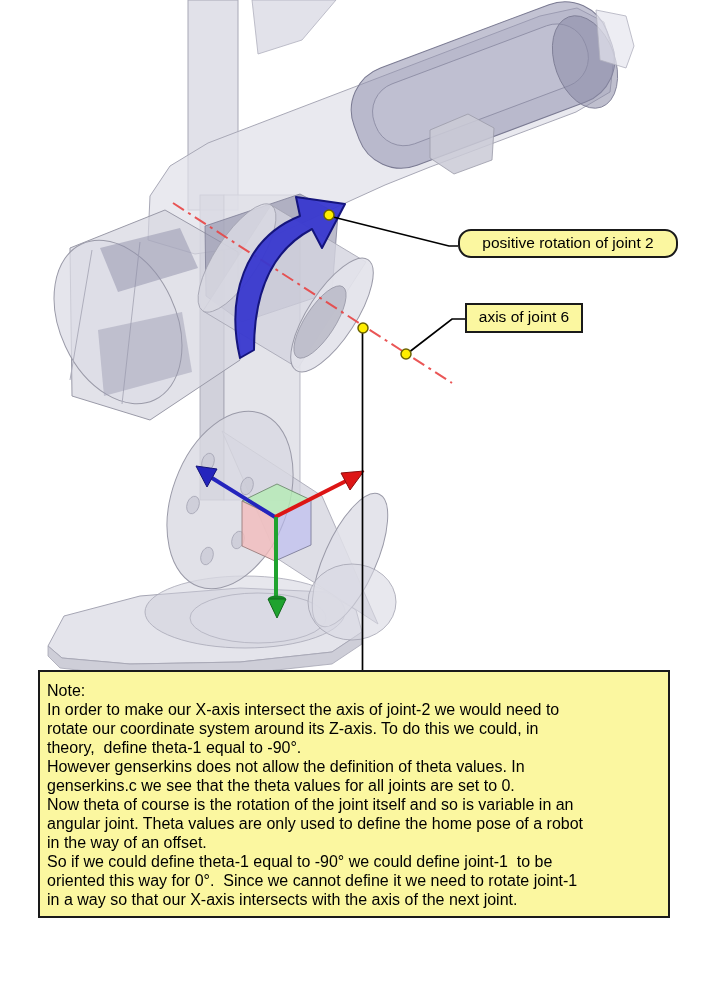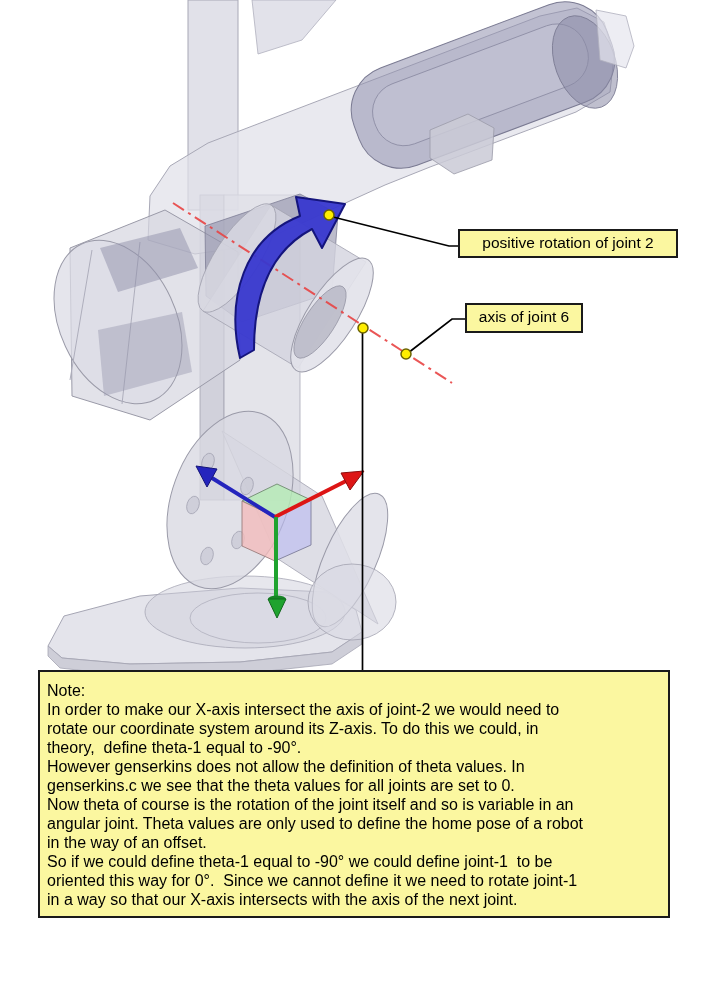--- a/index.html
+++ b/index.html
@@ -6,21 +6,21 @@
   .stage{
     position:relative;width:707px;height:1000px;background:#ffffff;
     overflow:hidden;font-family:"Liberation Sans",sans-serif;color:#000;
   }
   .stage svg{position:absolute;left:0;top:0;}
   .callout{
     position:absolute;background:#FBF7A0;border:2px solid #1a1a1a;
     box-sizing:border-box;font-size:15.5px;line-height:22px;
     padding:1px 6px;white-space:nowrap;text-align:center;z-index:5;
   }
-  .callout-rotation{left:458px;top:229px;width:220px;height:29px;}
+  .callout-rotation{left:458px;top:229px;width:220px;height:29px;border-radius:13px;}
   .callout-axis{left:465px;top:303px;width:118px;height:30px;}
   .note-box{
     position:absolute;left:38px;top:670px;width:632px;height:248px;
     background:#FBF7A0;border:2px solid #1a1a1a;box-sizing:border-box;
     font-size:16px;line-height:19px;padding:9px 7px;
     white-space:pre-wrap;z-index:4;
   }
 </style>
 </head>
 <body>

